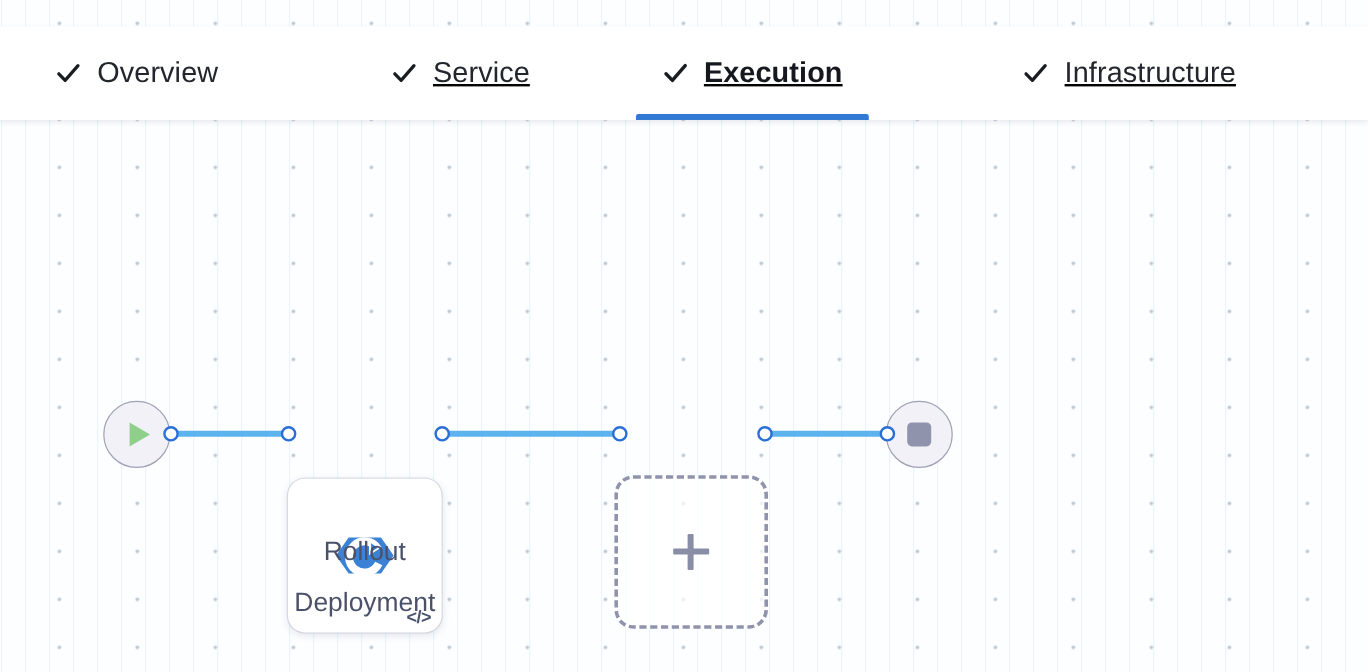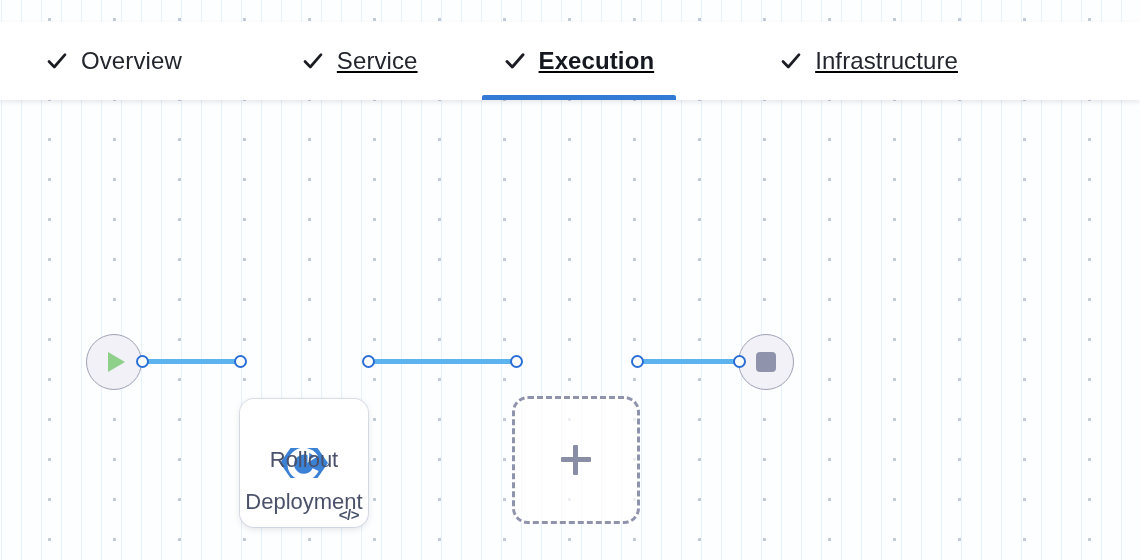--- a/index.html
+++ b/index.html
@@ -48,20 +48,21 @@
     box-shadow: 0 2px 5px rgba(40,50,70,0.11);
     z-index: 5;
   }
   .tabs {
     position: relative;
     display: flex;
     align-items: center;
     height: 100%;
     padding-left: 36px;
     box-sizing: border-box;
+    gap: 24px;
   }
   .tab {
     display: flex;
     align-items: center;
     height: 100%;
     box-sizing: border-box;
     cursor: pointer;
     position: relative;
   }
   .tab-check {

